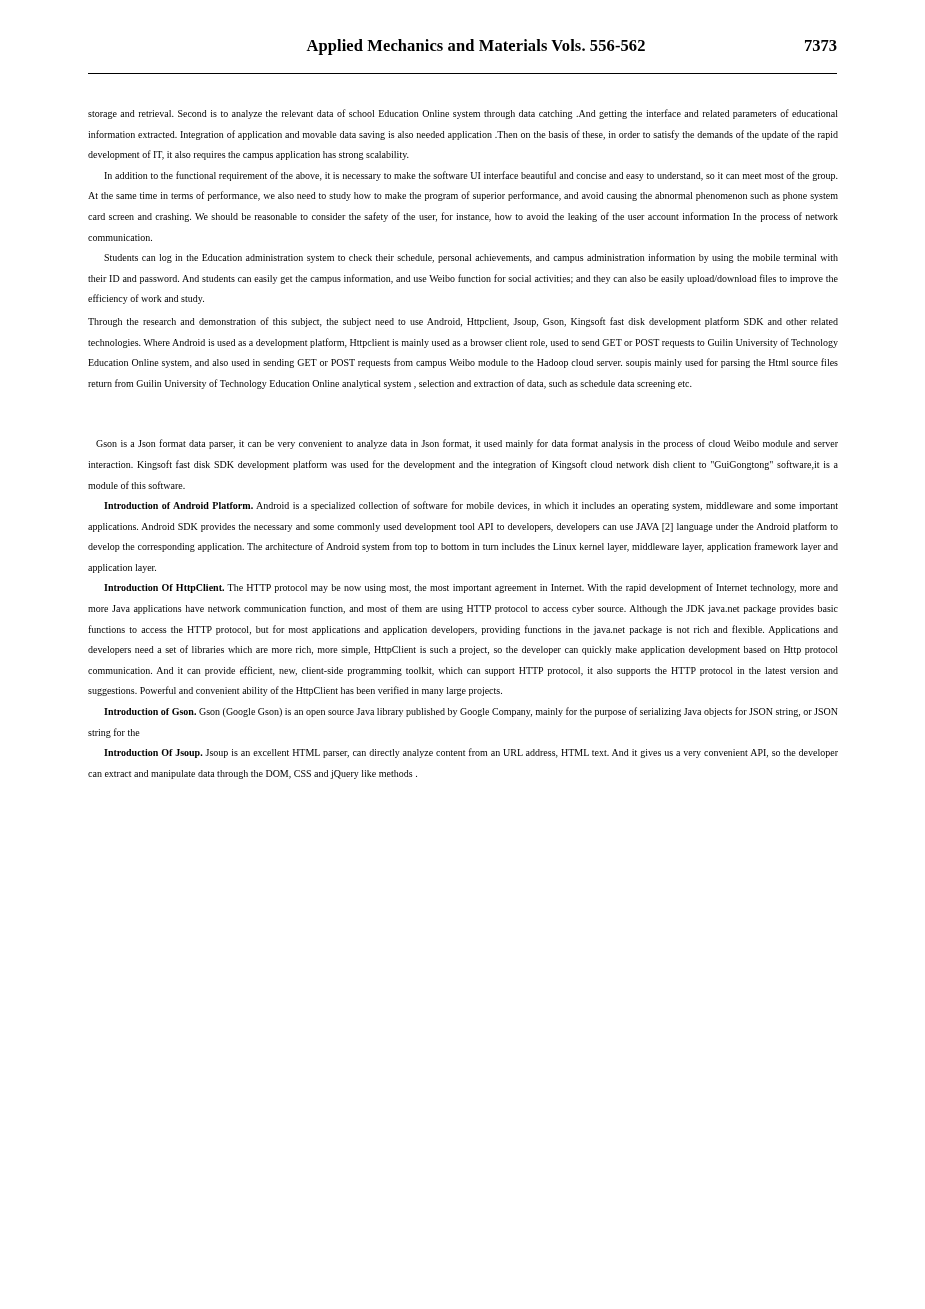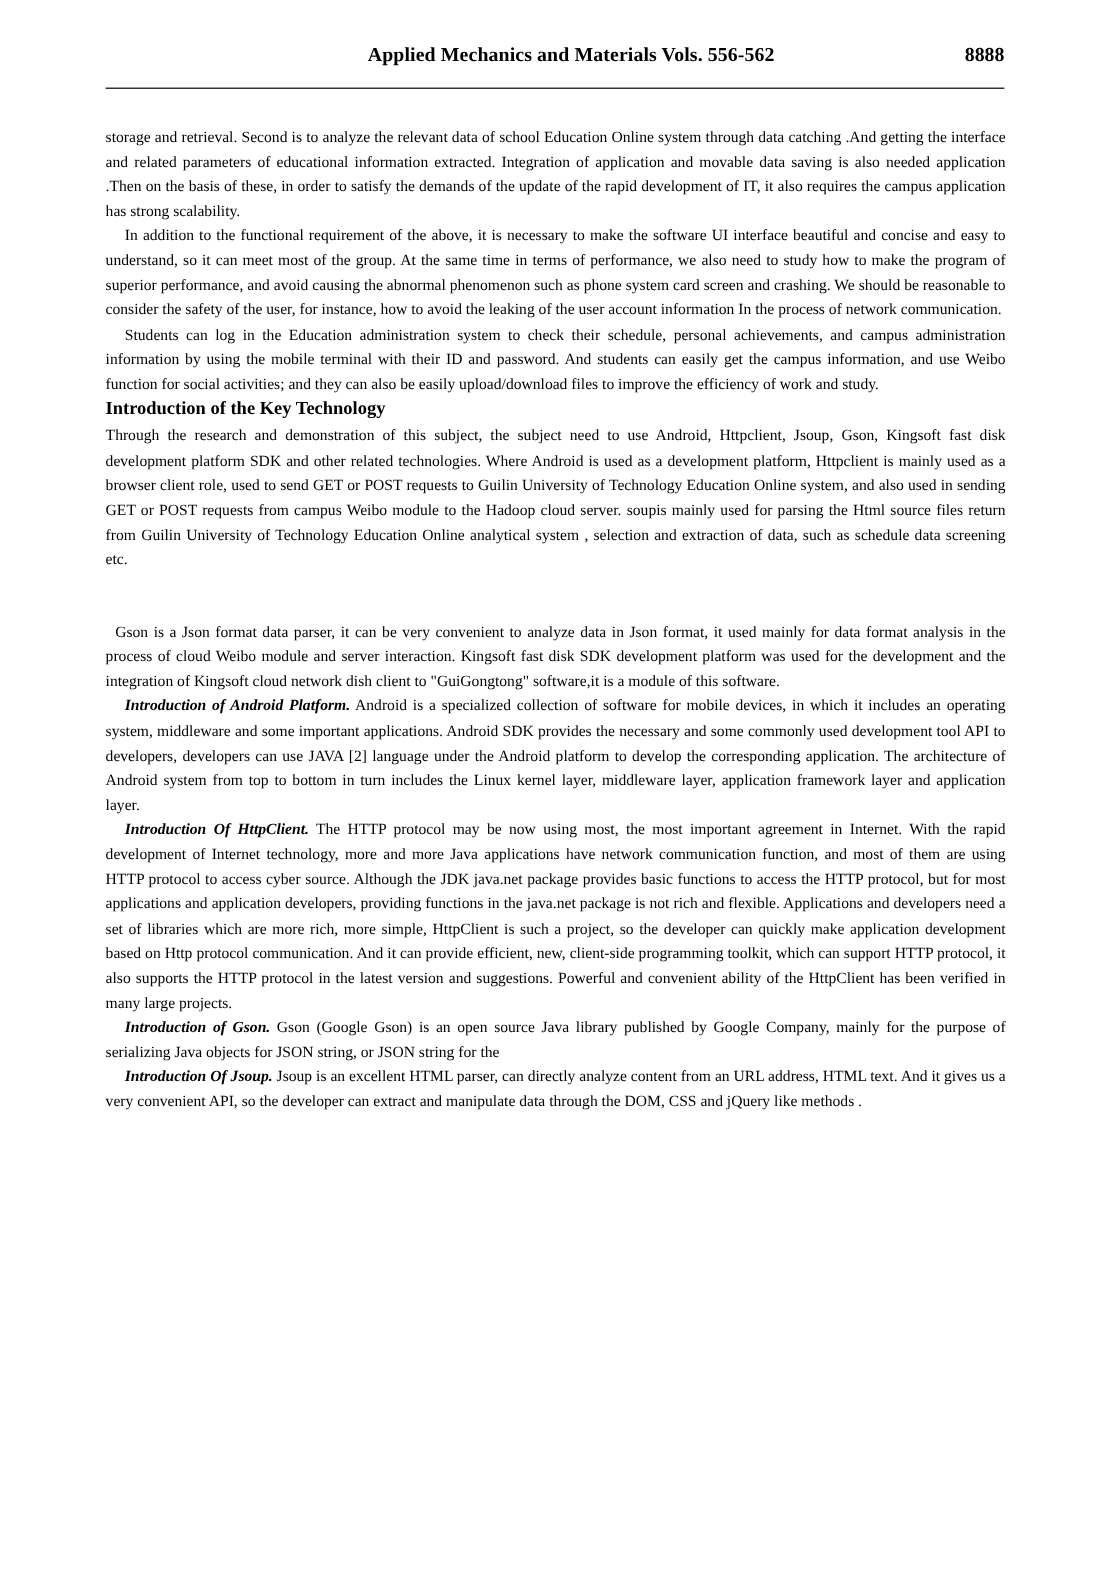--- a/index.html
+++ b/index.html
@@ -52,21 +52,21 @@
     background: #000000;
   }
   .content {
     position: absolute;
     top: 104px;
     left: 88px;
     width: 750px;
   }
   p {
     margin: 0;
-    font-size: 13px;
+    font-size: 10px;
     line-height: 20.6px;
     text-align: justify;
     text-justify: inter-word;
     hyphens: none;
   }
   p.indent {
     text-indent: 16px;
   }
   p.indent-small {
     text-indent: 8px;
@@ -75,43 +75,41 @@
   h2.section {
     margin: 0;
     font-size: 15.4px;
     font-weight: bold;
     line-height: 20.6px;
   }
   .gap-section-before { margin-top: 21px; }
   .gap-section-after { margin-top: 2px; }
   .runin {
     font-weight: bold;
-    font-style: italic;
   }
 </style>
 </head>
 <body>
 
 <div class="page">
 
   <div class="header">
     <div class="header-title">Applied Mechanics and Materials Vols. 556-562</div>
-    <div class="header-page">8888</div>
+    <div class="header-page">7373</div>
   </div>
   <div class="header-rule"></div>
 
   <div class="content">
 
     <p>storage and retrieval. Second is to analyze the relevant data of school Education Online system through data catching .And getting the interface and related parameters of educational information extracted. Integration of application and movable data saving is also needed application .Then on the basis of these, in order to satisfy the demands of the update of the rapid development of IT, it also requires the campus application has strong scalability.</p>
 
     <p class="indent">In addition to the functional requirement of the above, it is necessary to make the software UI interface beautiful and concise and easy to understand, so it can meet most of the group. At the same time in terms of performance, we also need to study how to make the program of superior performance, and avoid causing the abnormal phenomenon such as phone system card screen and crashing. We should be reasonable to consider the safety of the user, for instance, how to avoid the leaking of the user account information In the process of network communication.</p>
 
     <p class="indent">Students can log in the Education administration system to check their schedule, personal achievements, and campus administration information by using the mobile terminal with their ID and password. And students can easily get the campus information, and use Weibo function for social activities; and they can also be easily upload/download files to improve the efficiency of work and study.</p>
 
-    <h2 class="section gap-section-before">Introduction of the Key Technology</h2>
 
     <p class="gap-section-after">Through the research and demonstration of this subject, the subject need to use Android, Httpclient, Jsoup, Gson, Kingsoft   fast disk development platform SDK and other related technologies. Where Android is used as a development platform, Httpclient is mainly used as a browser client role, used to send   GET or POST requests to Guilin University of Technology Education Online system, and also used in sending GET or POST requests from campus Weibo module to the Hadoop cloud server. soupis mainly used for parsing the Html source files return from Guilin University of Technology Education Online analytical system , selection and extraction of data, such as schedule data screening etc.</p>
 
     <p class="indent-small">Gson is a Json format data parser, it can be very convenient to analyze data in Json format, it used mainly for data format analysis in the process of cloud Weibo module and server interaction. Kingsoft fast disk SDK development platform was used for the development and the integration of Kingsoft cloud network dish client to "GuiGongtong" software,it is a module of this software.</p>
 
     <p class="indent"><span class="runin">Introduction of Android Platform.</span><span> Android is a specialized collection of software for mobile devices, in which it includes an operating system, middleware and some important applications. Android SDK provides the necessary and some commonly used development tool API to developers, developers can use JAVA [2] language under the Android platform to develop the corresponding application. The architecture of Android system from top to bottom in turn includes the Linux kernel layer, middleware layer, application framework layer and application layer.</span></p>
 
     <p class="indent"><span class="runin">Introduction Of HttpClient.</span><span> The HTTP protocol may be now using most, the most important agreement in Internet. With the rapid development of Internet technology, more and more Java applications have network communication function, and most of them are using HTTP protocol to access cyber source. Although the JDK java.net package provides basic functions to access the HTTP protocol, but for most applications and application developers, providing functions in the java.net package is not rich and flexible. Applications and developers need a set of libraries which are more rich, more simple, HttpClient is such a project, so the developer can quickly make application development based on Http protocol communication. And it can provide efficient, new, client-side programming toolkit, which can support HTTP protocol, it also supports the HTTP protocol in the latest version and suggestions. Powerful and convenient ability of the HttpClient has been verified in many large projects.</span></p>
 
     <p class="indent"><span class="runin">Introduction of Gson.</span><span> Gson (Google Gson) is an open source Java library published by Google Company, mainly for the purpose of serializing Java objects for JSON string, or JSON string for the</span></p>

